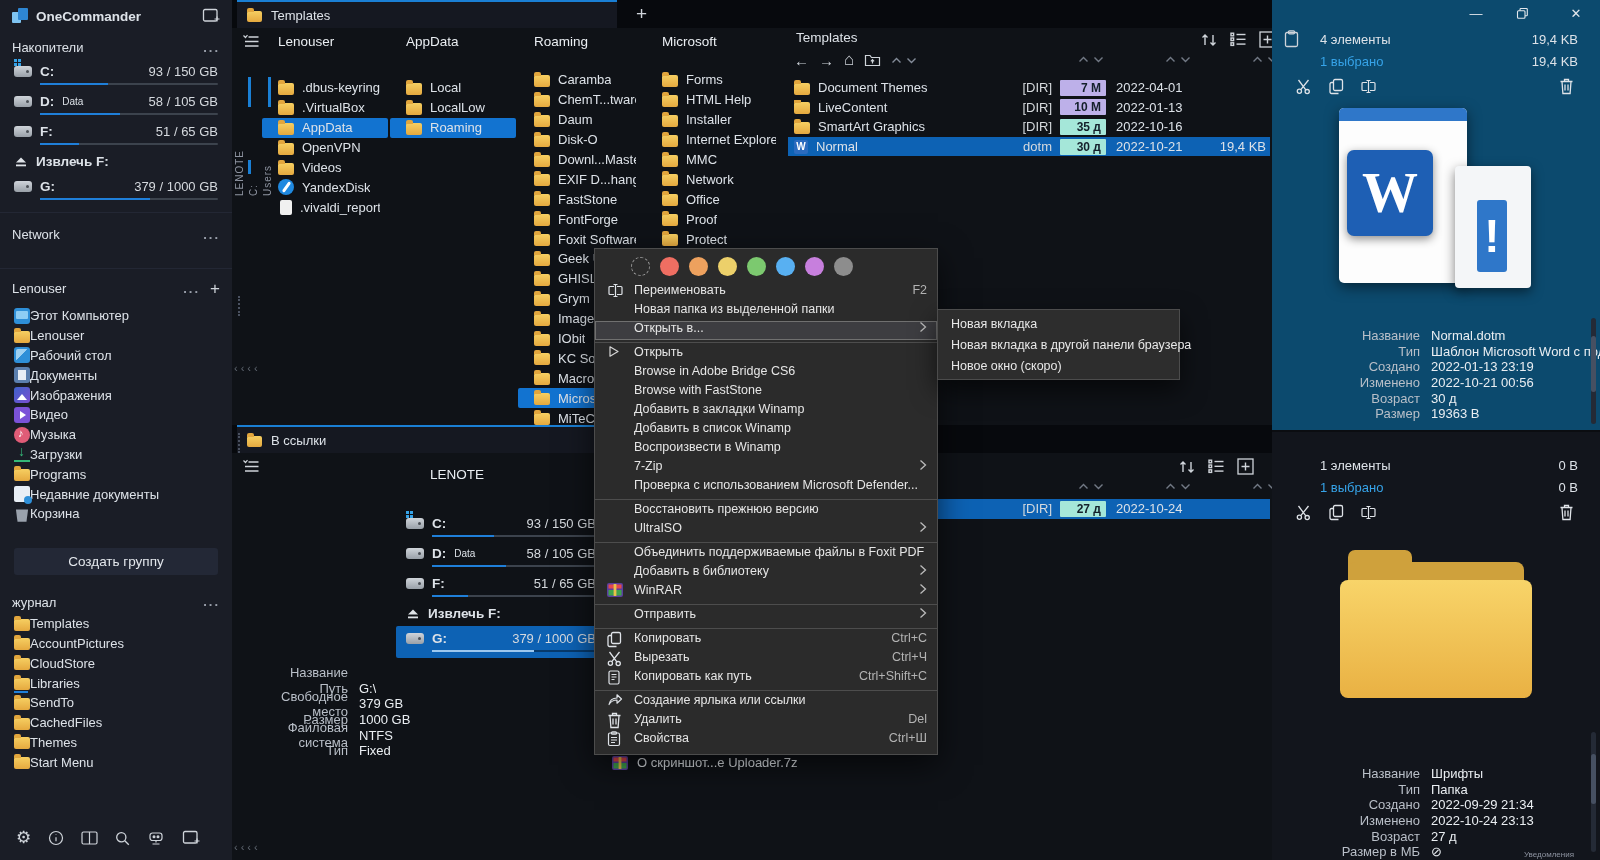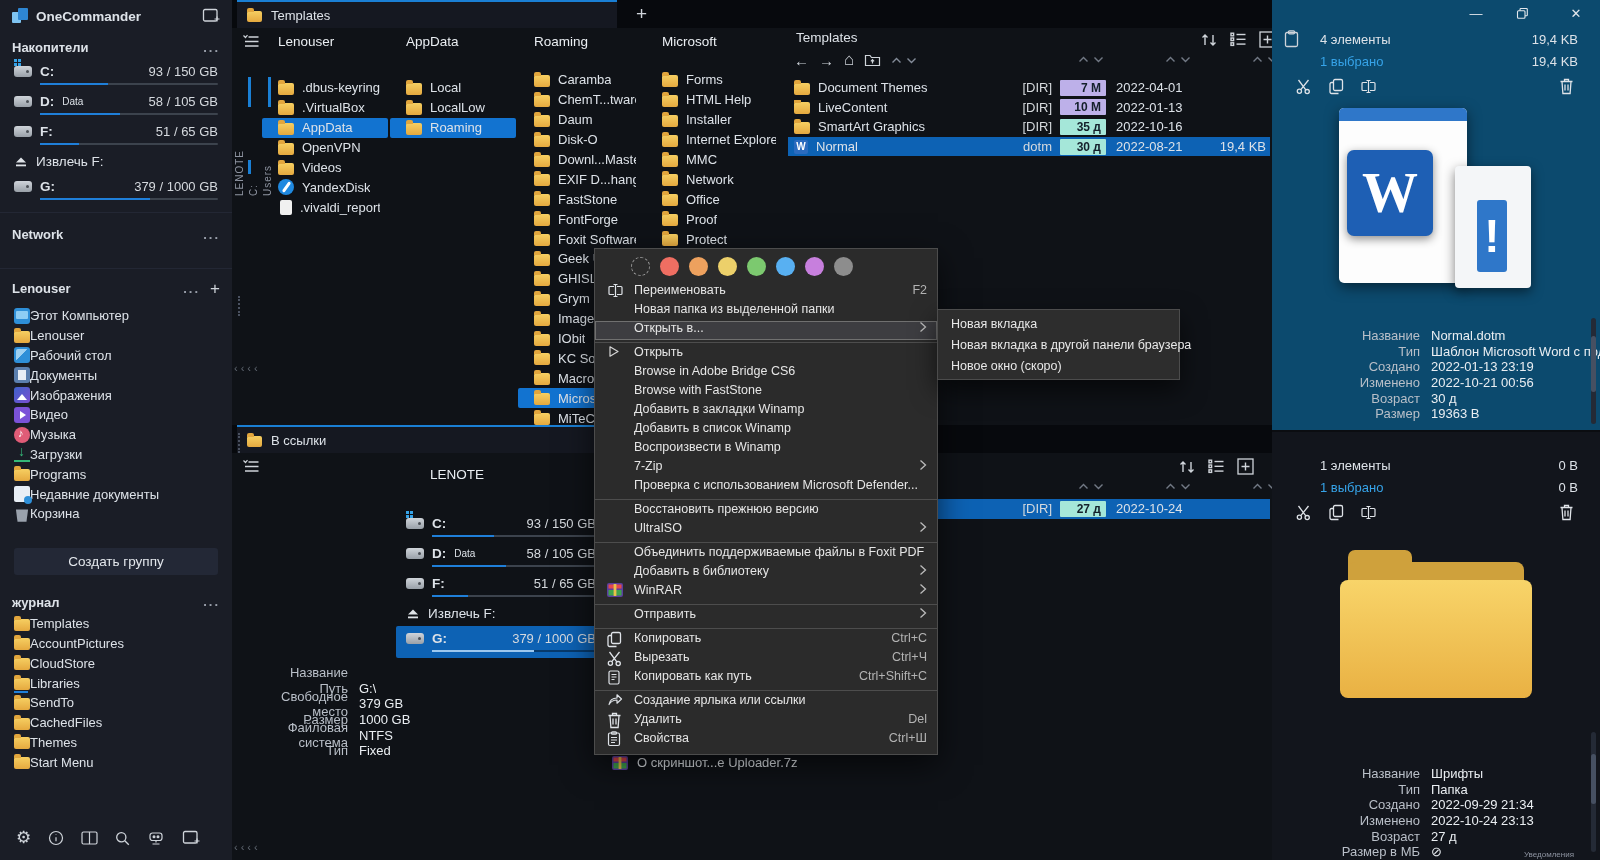--- a/index.html
+++ b/index.html
@@ -10,34 +10,34 @@
 
 #sidebar{position:absolute;left:0;top:0;width:232px;height:860px;background:#1a1d26;display:flex;flex-direction:column;padding-top:6px}
 .sb-head{display:flex;align-items:center;gap:8px;padding:2px 12px 8px}
 .logo{width:16px;height:16px;position:relative;flex:none}
 .logo::before{content:"";position:absolute;left:0;top:4px;width:9px;height:11px;background:#7ec3f0;border-radius:1px}
 .logo::after{content:"";position:absolute;left:6px;top:0;width:10px;height:12px;background:#2e86d2;border-radius:1px}
 .sb-title{font-weight:bold;font-size:13.5px;flex:1}
 .sb-section{padding:8px 12px 8px;border-top:1px solid #232734}
 .sb-section.first{border-top:none}
 .sec-head{display:flex;align-items:center;margin-bottom:4px;gap:10px}
-.sec-title{font-weight:bold;flex:1;font-size:13px}
+.sec-title{font-weight:normal;flex:1;font-size:13px}
 .dots{color:#9aa0ab;letter-spacing:2px;font-weight:bold;line-height:6px}
 .plusg{color:#cfd4da;font-size:17px;line-height:12px}
 .drv{padding:5px 2px 1px 2px}
 .drv .ln{display:flex;align-items:center;gap:8px}
 .drv .dlet{font-weight:bold;font-size:13.5px}
 .drv .dnm{font-size:10px}
 .drv .du{margin-left:auto;color:#d5d9de}
 .bar{margin:4px 0 3px 26px;height:2px;background:#3c434d;border-radius:1px}
 .bar i{display:block;height:100%;background:#1f7fd9}
 .di{width:18px;height:11px;background:linear-gradient(#cfd4da,#99a0a8);border-radius:3px;position:relative;flex:none}
 .di::after{content:"";position:absolute;right:3px;top:4px;width:3px;height:3px;border-radius:50%;background:#4a4f55}
 .di.sys::before{content:"";position:absolute;left:0;top:-7px;width:3px;height:3px;background:#35a3e8;box-shadow:4px 0 #35a3e8,0 4px #35a3e8,4px 4px #35a3e8}
-.eject-row{display:flex;align-items:center;gap:8px;padding:5px 2px;font-size:13.5px;font-weight:normal}
+.eject-row{display:flex;align-items:center;gap:8px;padding:5px 2px;font-size:13.5px;font-weight:bold}
 .sb-item{display:flex;align-items:center;height:19.8px;padding:0 2px;white-space:nowrap}
 .fi{width:16px;height:12px;position:relative;background:linear-gradient(180deg,#f6cf62,#e5a93f);border-radius:2px;flex:none;margin-top:2px}
 .fi::before{content:"";position:absolute;top:-3px;left:0;width:7px;height:4px;background:#e2a63d;border-radius:2px 2px 0 0}
 .fi.acc::after{content:"";position:absolute;left:0;bottom:-3px;width:14px;height:2px;background:#1f7fd9}
 .tile{width:16px;height:16px;flex:none;position:relative;border-radius:3px}
 .tile.computer{background:#2e8fd8}.tile.computer::after{content:"";position:absolute;inset:3px 2px 5px 2px;background:#8ecdf4;border-radius:1px}
 .tile.desktop{background:#2e8fd8}.tile.desktop::after{content:"";position:absolute;inset:2px;background:linear-gradient(135deg,#9fd1f2 50%,#2e8fd8 50%);border-radius:2px}
 .tile.documents{background:#5b7fae}.tile.documents::after{content:"";position:absolute;inset:3px 4px;background:#e8eef5}
 .tile.pictures{background:linear-gradient(135deg,#3f62c9,#7a4fd2)}.tile.pictures::after{content:"";position:absolute;left:3px;bottom:3px;border-left:5px solid transparent;border-right:5px solid transparent;border-bottom:6px solid #fff}
 .tile.video{background:#7b52d8}.tile.video::after{content:"";position:absolute;left:6px;top:4px;border-top:4px solid transparent;border-bottom:4px solid transparent;border-left:6px solid #fff}
@@ -624,21 +624,21 @@
         <span class="fdate">2022-10-16</span>
         <span class="fsize"></span>
       </div>
       <div class="frow sel">
         <span class="fnm">
           <span class="wi">W</span>
           <span>Normal</span>
         </span>
         <span class="ftype">dotm</span>
         <span class="fbadge days">30 д</span>
-        <span class="fdate">2022-08-21</span>
+        <span class="fdate">2022-10-21</span>
         <span class="fsize">19,4 KB</span>
       </div>
     </div>
   <div class="tools" style="left:968px;top:31px">
     <span id="ic-sort1">
         <svg width="18" height="16" viewBox="0 0 18 16">
           <path d="M5 13V3M2.5 5.5 5 3l2.5 2.5M13 3v10M10.5 10.5 13 13l2.5-2.5" fill="none" stroke="#cfd4da" stroke-width="1.4"></path>
         </svg>
       </span>
     <span id="ic-list1">

